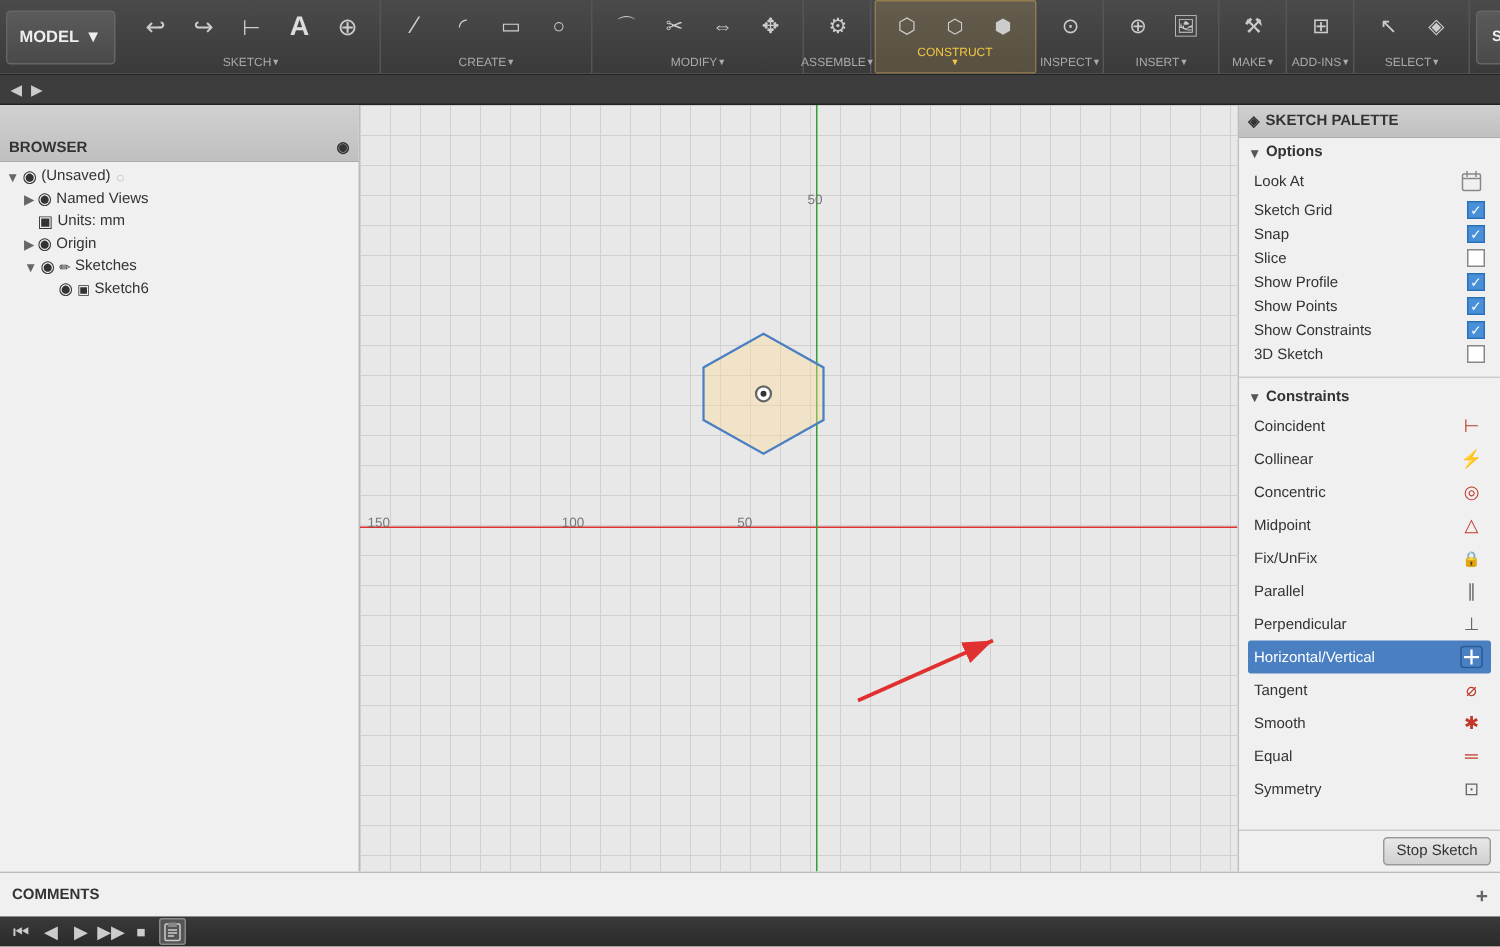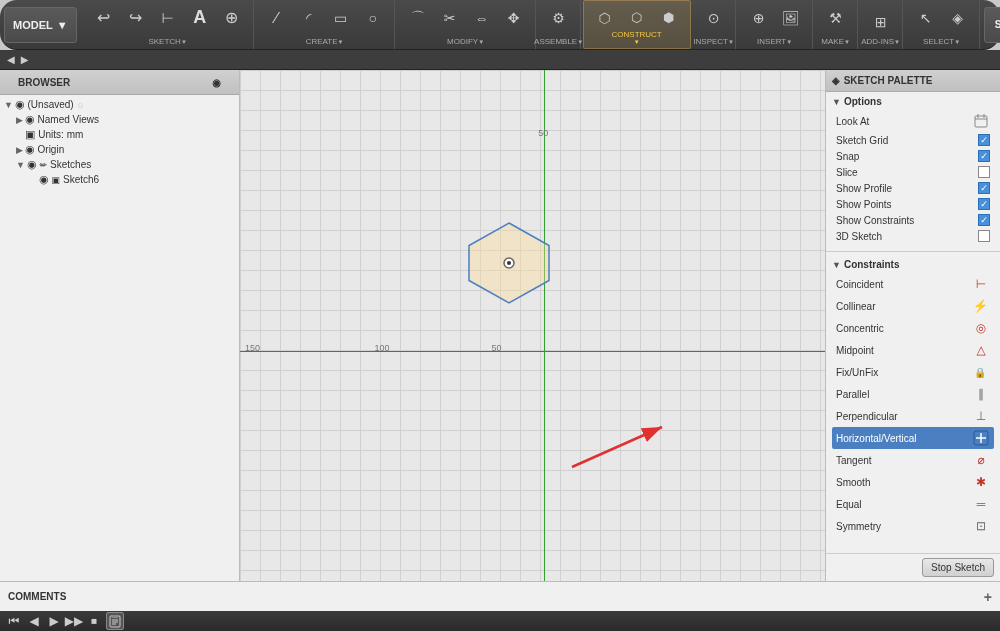--- a/index.html
+++ b/index.html
@@ -7,21 +7,20 @@
 
     
     #top-toolbar {
       height: 50px;
       background: linear-gradient(to bottom, #4a4a4a, #3a3a3a);
       display: flex;
       align-items: center;
       padding: 0 4px;
       gap: 2px;
       border-bottom: 1px solid #222;
-      border-radius: 17px;
     }
     .toolbar-group {
       display: flex;
       flex-direction: column;
       align-items: center;
       position: relative;
       border-right: 1px solid #555;
       padding: 0 6px;
       height: 100%;
       justify-content: center;
@@ -105,28 +104,28 @@
     #left-panel {
       width: 240px;
       background: #f0f0f0;
       border-right: 1px solid #bbb;
       display: flex;
       flex-direction: column;
     }
     #browser-header {
       background: linear-gradient(to bottom, #d0d0d0, #c0c0c0);
       border-bottom: 1px solid #aaa;
-      padding: 3px 18px;
-      display: flex;
-      align-items: center;
+      padding: 3px 6px;
+      display: flex;
+      align-items: flex-end;
       justify-content: space-between;
       font-size: 10px;
       font-weight: bold;
       color: #333;
-      height: 25px;
+      height: 38px;
     }
     .browser-tree { flex: 1; overflow: auto; padding: 2px 0; }
     .tree-item {
       display: flex; align-items: center; padding: 1px 4px;
       cursor: pointer; font-size: 10px; color: #333;
       white-space: nowrap;
     }
     .tree-arrow { color: #666; font-size: 9px; margin-right: 2px; cursor: pointer; }
     .tree-icon { margin-right: 3px; font-size: 11px; }
 
@@ -488,21 +487,21 @@
             <span class="icon-make"></span>
           </div>
         </div>
     </div>
     <div class="toolbar-group-label">
       <span>MAKE</span>
         <span class="arrow">▼</span>
     </div>
   </div>
 
-  <div class="toolbar-group" style="padding-bottom:14px;justify-content:flex-end;">
+  <div class="toolbar-group" style="padding-bottom:14px;">
     <div style="display:flex;gap:2px;">
       <div class="toolbar-btn">
           <div class="icon-area">
             <span class="icon-addins"></span>
           </div>
         </div>
     </div>
     <div class="toolbar-group-label">
       <span>ADD-INS</span>
         <span class="arrow">▼</span>

